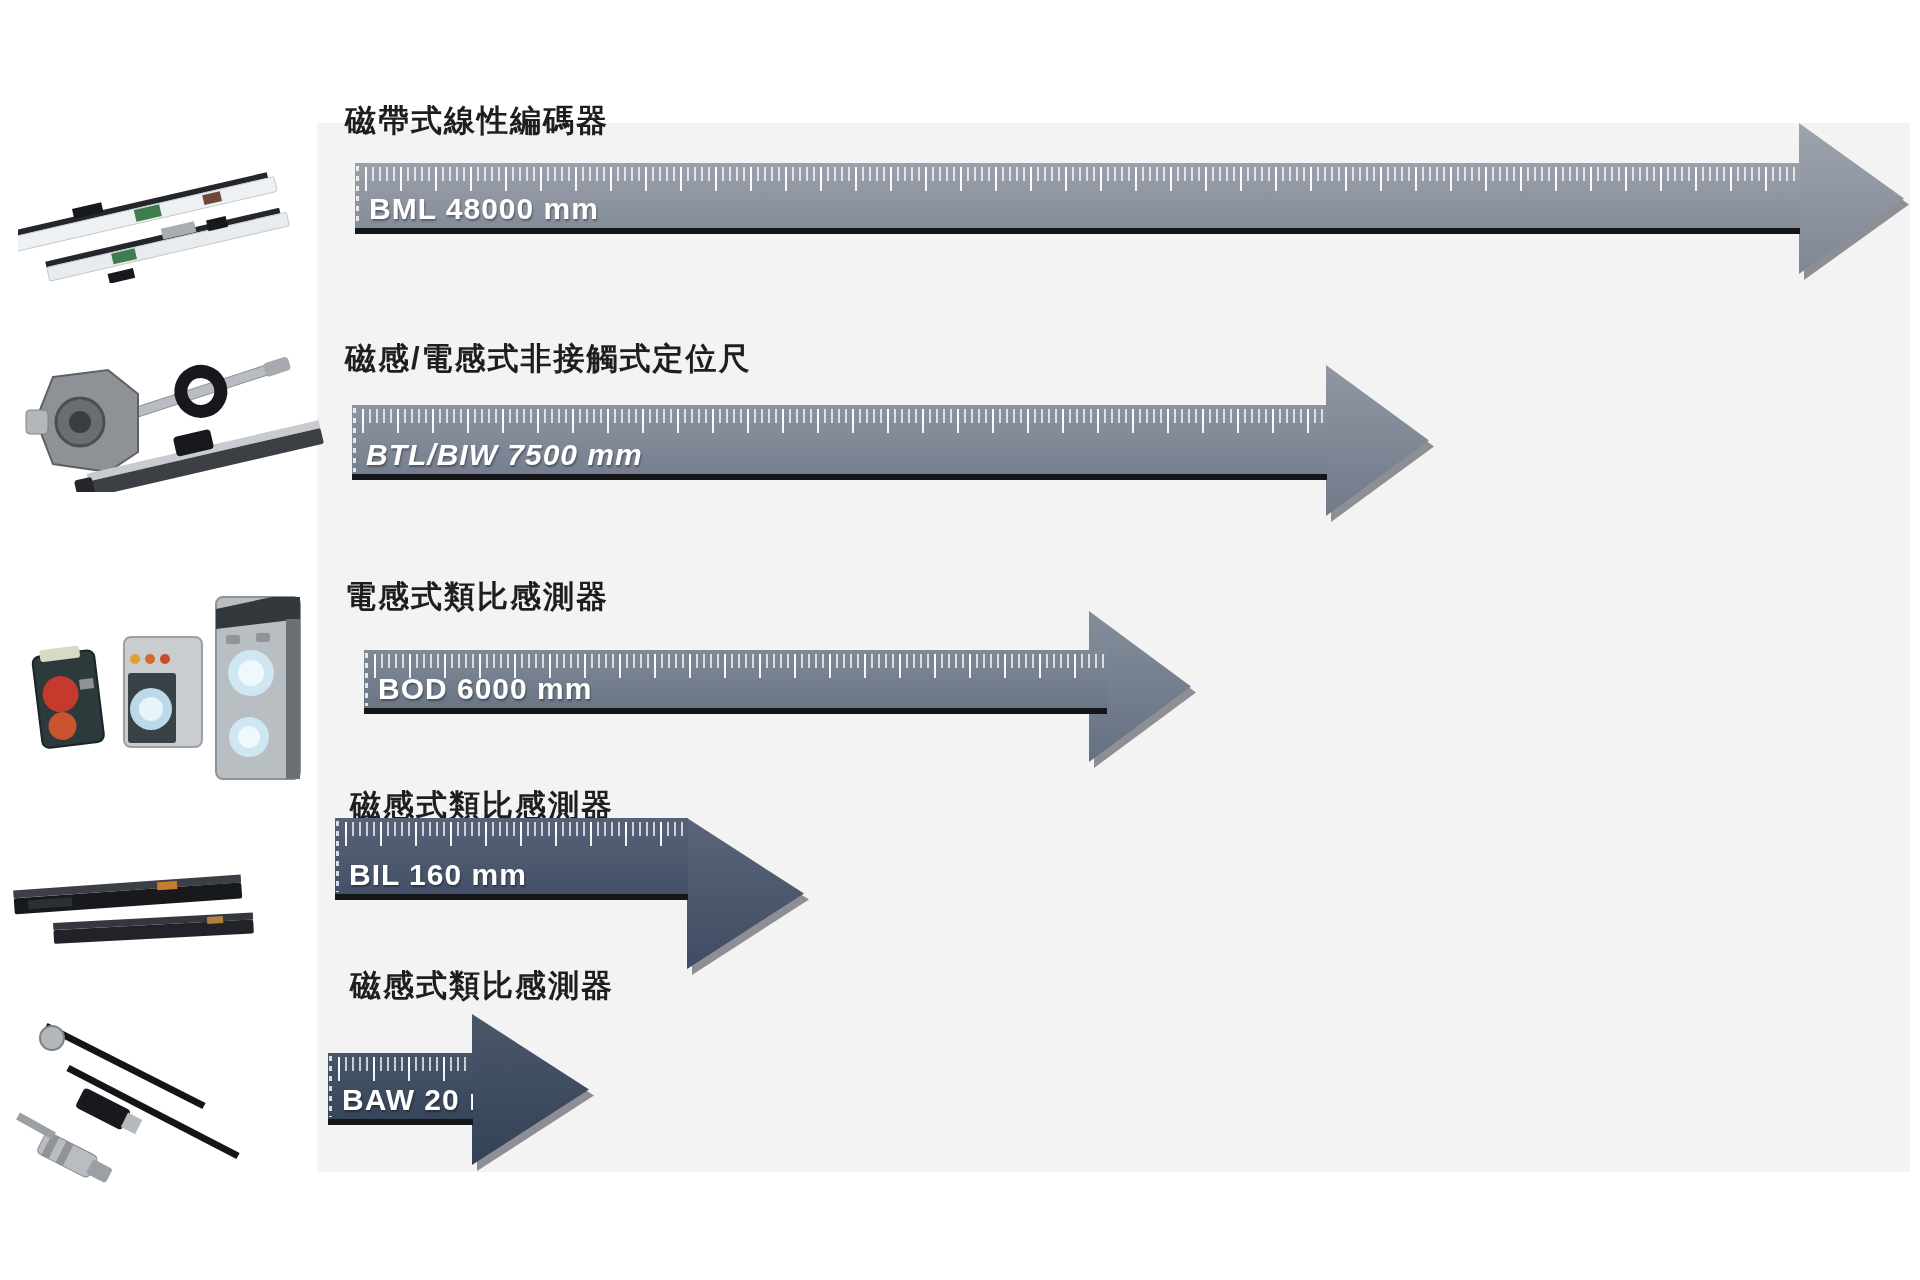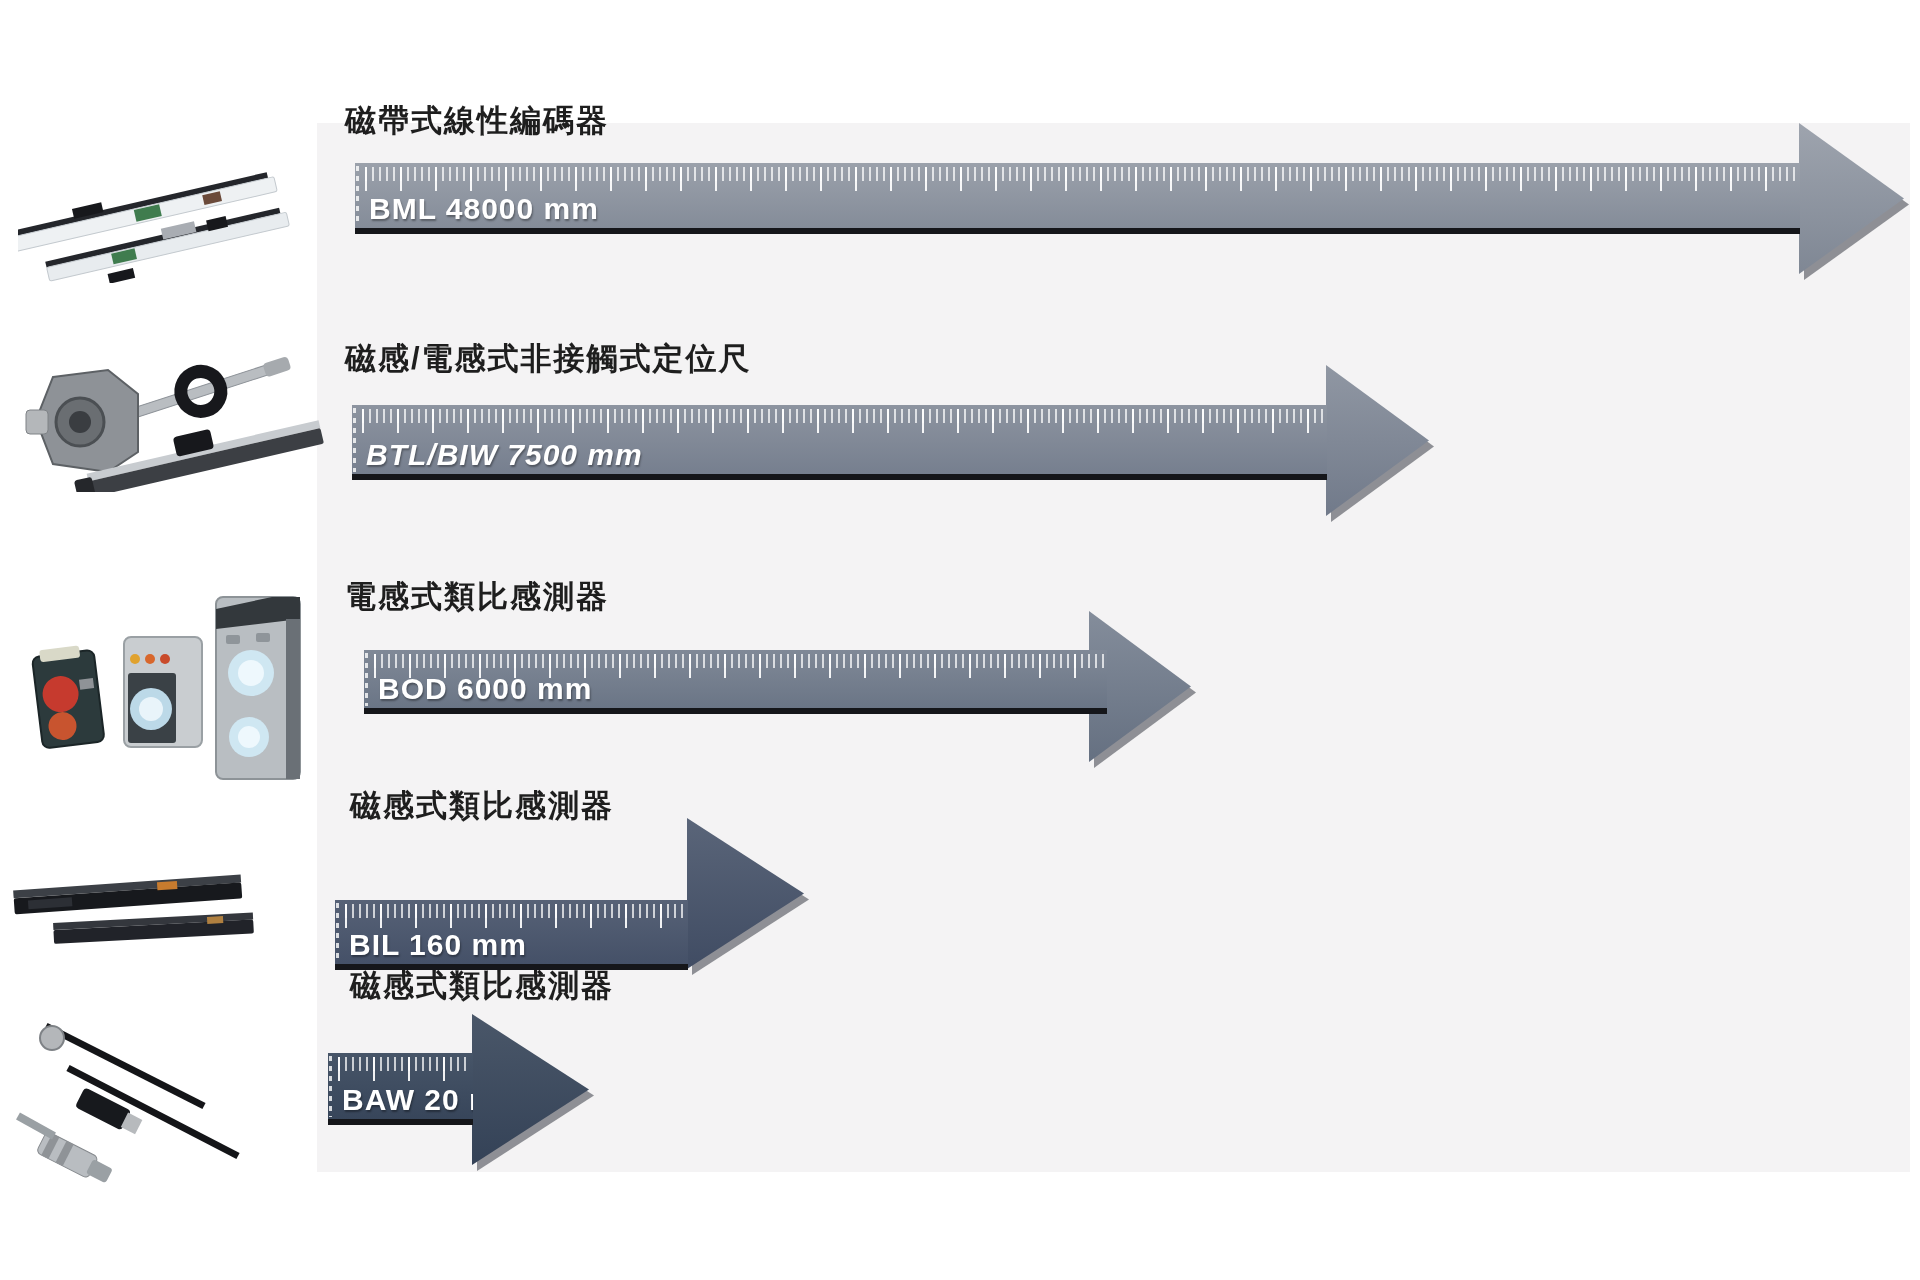--- a/index.html
+++ b/index.html
@@ -43,21 +43,21 @@
   .r1 .head{background:linear-gradient(180deg,#9ea4ae,#7f8794);}
 
   .r2 .shaft{left:352px;top:405px;width:975px;height:75px;background:linear-gradient(180deg,#8d94a0,#747d8d);font-style:italic;}
   .r2 .head,.r2 .head-shadow{left:1326px;top:365px;width:103px;height:151px;}
   .r2 .head{background:linear-gradient(180deg,#9097a3,#717a8a);}
 
   .r3 .shaft{left:364px;top:650px;width:743px;height:64px;background:linear-gradient(180deg,#808997,#687384);}
   .r3 .head,.r3 .head-shadow{left:1089px;top:611px;width:102px;height:151px;}
   .r3 .head{background:linear-gradient(180deg,#848d9b,#657081);}
 
-  .r4 .shaft{left:335px;top:900px;width:353px;height:70px;background:linear-gradient(180deg,#576277,#434f66);}
+  .r4 .shaft{left:335px;top:818px;width:353px;height:82px;background:linear-gradient(180deg,#576277,#434f66);}
   .r4 .head,.r4 .head-shadow{left:687px;top:818px;width:117px;height:151px;}
   .r4 .head{background:linear-gradient(180deg,#5a6579,#404c63);}
 
   .r5 .shaft{left:328px;top:1053px;width:145px;height:72px;background:linear-gradient(180deg,#475568,#364459);}
   .r5 .head,.r5 .head-shadow{left:472px;top:1014px;width:117px;height:151px;}
   .r5 .head{background:linear-gradient(180deg,#4a5769,#344257);}
 
   
   .product-photo{position:absolute;}
   .p1{left:18px;top:168px;width:280px;height:115px;}

